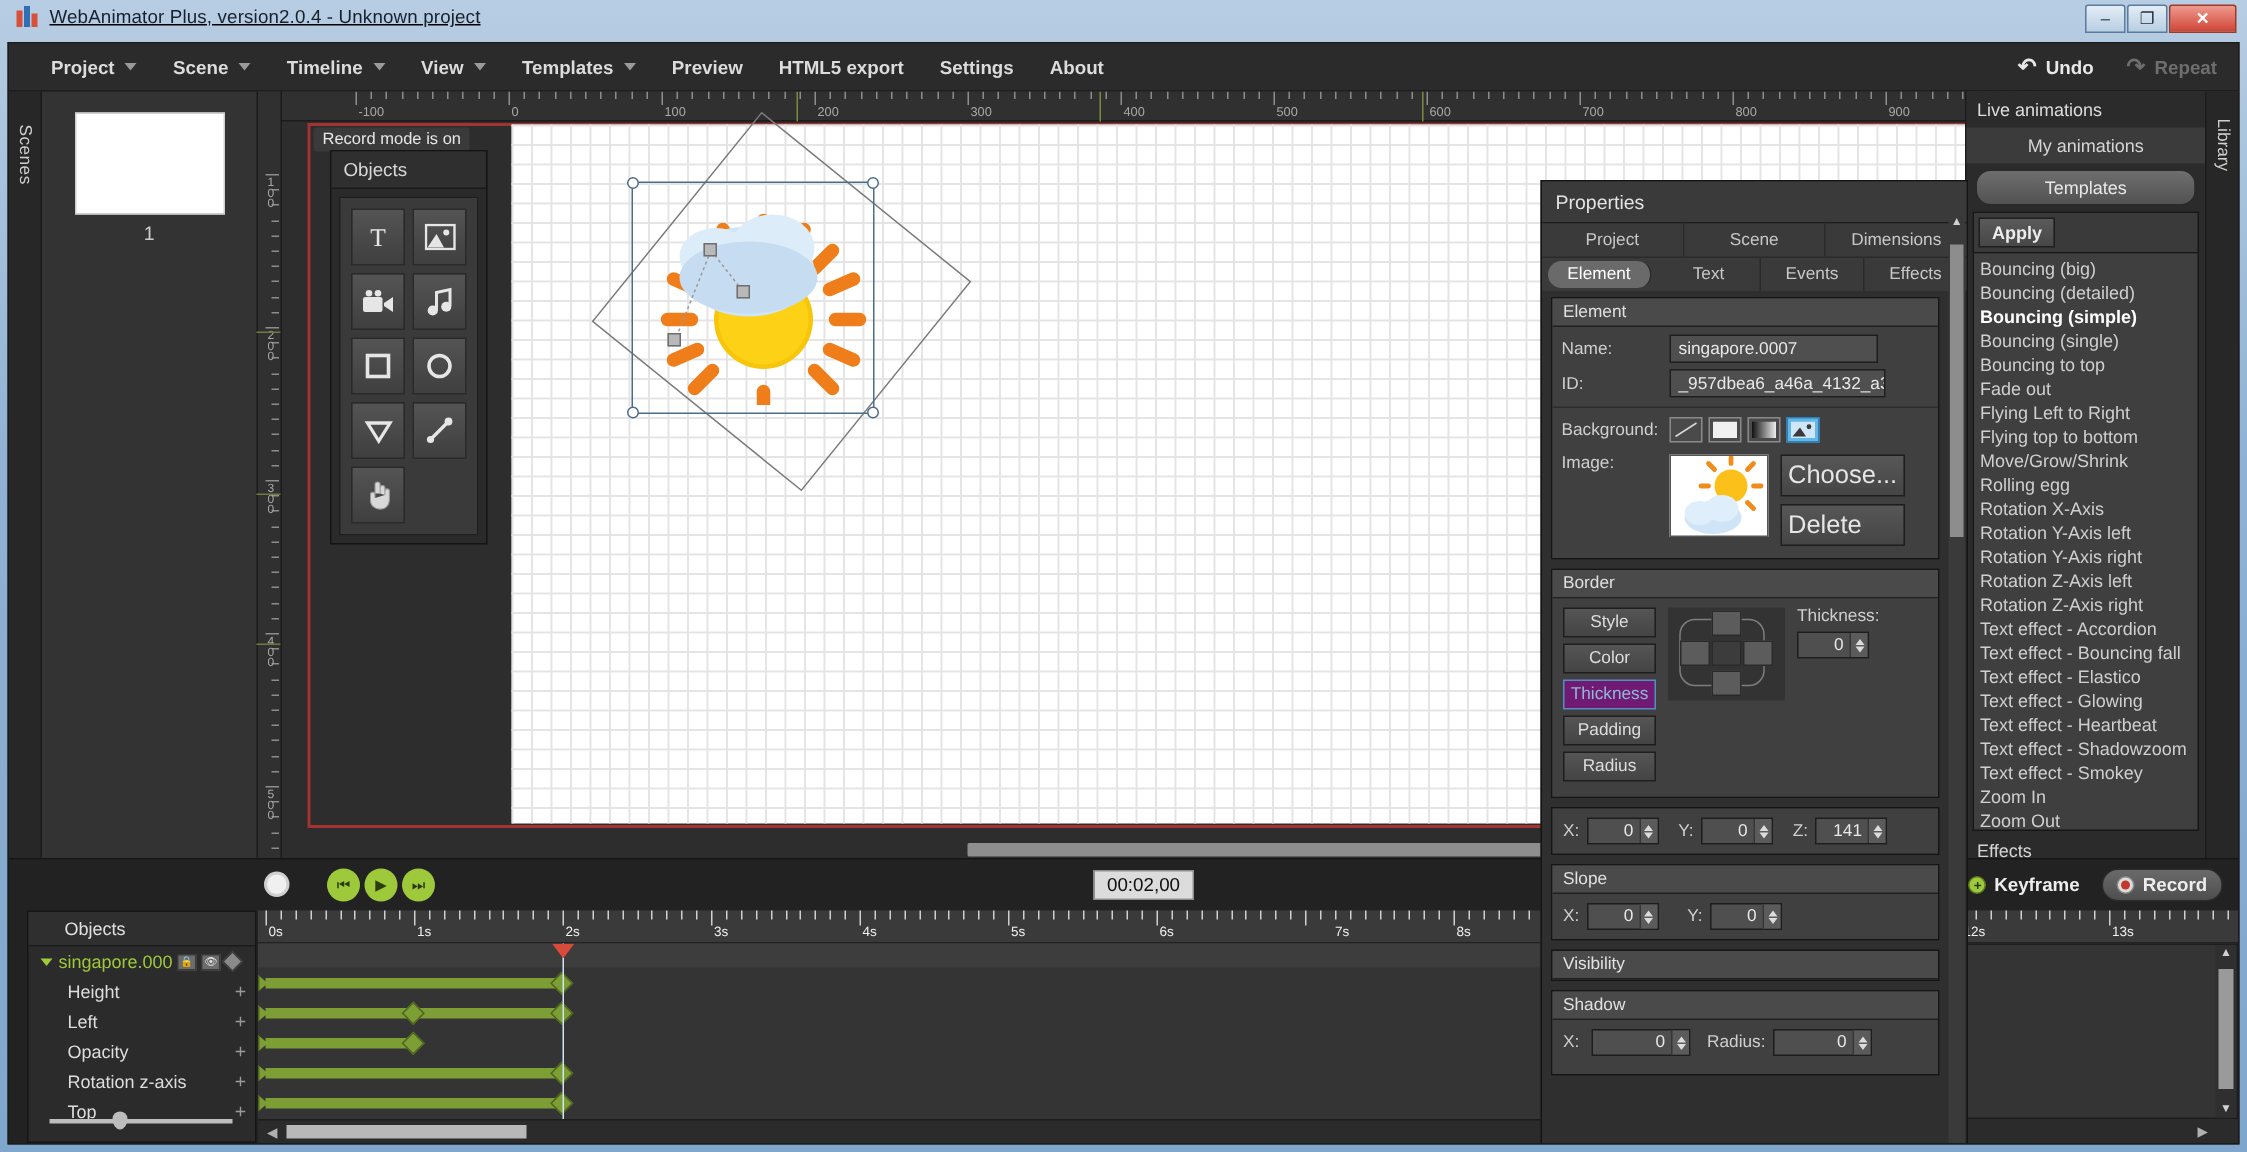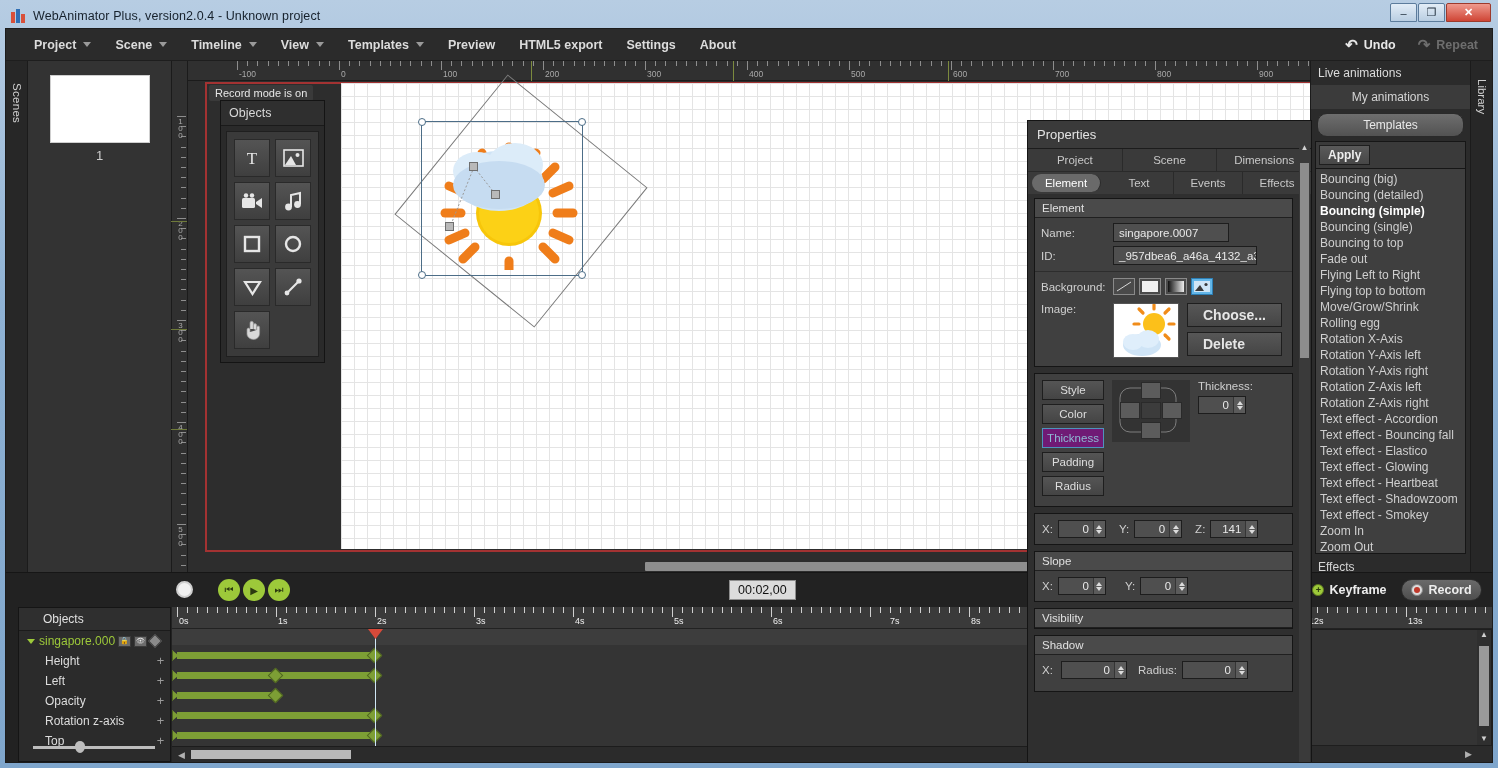--- a/index.html
+++ b/index.html
@@ -4,22 +4,22 @@
 <style>
   * { box-sizing: border-box; margin:0; padding:0; }
   html,body { width:1498px; height:768px; overflow:hidden;
     font-family:"Liberation Sans", sans-serif; font-size:12px; }
   body { background:#2b2b2b; position:relative; }
 
   
   #win-frame { position:absolute; inset:0;
     background:linear-gradient(180deg,#b7cde3 0%,#8fb2d4 40%,#7fa6cc 100%);
     padding:4px 5px 5px 5px; }
-  #titlebar { height:24px; display:flex; align-items:center;
-    padding-left:6px; position:relative; }
+  #titlebar { height:24px; display:flex; align-items:flex-start;
+    padding-left:6px; position:relative;text-decoration:underline; }
   #app-logo { width:15px; height:14px; margin-right:7px; position:relative; flex:0 0 auto;}
   #app-logo span { position:absolute; bottom:0; width:4px; }
   #title-text { color:#16212c; font-size:12.5px; letter-spacing:0.1px; }
   #win-buttons { position:absolute; right:2px; top:-1px; display:flex; gap:1px; }
   .wbtn { width:27px; height:19px; border:1px solid #5c7c9c;
     border-radius:2px 2px 0 0; display:flex; align-items:center; justify-content:center;
     background:linear-gradient(180deg,#e3edf7,#b9cee2); color:#1e2c3a; font-size:11px;}
   .wbtn.close { width:45px; background:linear-gradient(180deg,#ef9a8e,#cf4535);
     border-color:#9c3a2c; color:#fff; font-weight:bold;}
 
@@ -118,21 +118,21 @@
     border-bottom:1px solid #202020;}
   .sect-bd { padding:6px 7px; background:#404040;}
   .row { display:flex; align-items:center; margin-bottom:6px;}
   .lbl { color:#cfcfcf; font-size:11.5px; width:72px; flex:0 0 auto;}
   .inp { background:#4f4f4f; border:1px solid #1d1d1d; color:#e8e8e8; font-size:11.5px;
     padding:2px 5px; height:19px; line-height:15px; overflow:hidden; white-space:nowrap;}
   .bgbtn { width:22px; height:17px; border:1px solid #8a8a8a; background:#4a4a4a;
     margin-right:4px; display:inline-flex; align-items:center; justify-content:center;}
   .bgbtn.sel { background:#63b6e8; border-color:#2d7fb5;}
   .pbtn { background:linear-gradient(180deg,#575757,#454545); border:1px solid #1e1e1e;
-    color:#e6e6e6; font-size:14px; padding:3px 15px; font-weight:bold;}
+    color:#e6e6e6; font-size:17px; padding:3px 4px; font-weight:normal;}
   .sidebtn { display:block; width:62px; text-align:center; margin-bottom:4px;
     background:linear-gradient(180deg,#555,#444); border:1px solid #1e1e1e; color:#ddd;
     font-size:11.5px; padding:3px 0;}
   .sidebtn.hl { background:#701a75; border-color:#4f93bd; color:#8fbad4;}
   .spin { display:inline-flex; align-items:stretch; border:1px solid #1d1d1d; background:#4f4f4f;}
   .spin .val { width:34px; text-align:right; color:#e8e8e8; font-size:11.5px; padding:2px 4px;}
   .spin .arrows { width:12px; background:#5b5b5b; border-left:1px solid #353535;
     display:flex; flex-direction:column; justify-content:center; align-items:center; gap:1px;}
   .ar { width:0;height:0;border-left:3px solid transparent;border-right:3px solid transparent;}
   .ar.up{border-bottom:4px solid #dcdcdc;} .ar.dn{border-top:4px solid #dcdcdc;}
@@ -629,21 +629,21 @@
         <div class="ptab">Effects</div>
       </div>
 
       <div id="prop-body">
 
         <div class="sect">
           <div class="sect-hd">Element</div>
           <div class="sect-bd" style="padding:5px 6px 3px 6px;">
             <div class="row" style="margin-bottom:4px;">
               <span class="lbl">Name:</span>
-              <span class="inp" style="width:116px;">singapore.0007</span>
+              <span class="inp" style="width:139px;">singapore.0007</span>
             </div>
             <div class="row" style="margin-bottom:3px;">
               <span class="lbl">ID:</span>
               <span class="inp" style="width:144px;">_957dbea6_a46a_4132_a30</span>
             </div>
           </div>
           <div class="sect-bd" style="padding:6px 6px;border-top:1px solid #2d2d2d;">
             <div class="row" style="margin-bottom:8px;">
               <span class="lbl">Background:</span>
               <span class="bgbtn">
@@ -697,20 +697,21 @@
               </span>
               <span style="display:inline-flex;flex-direction:column;gap:5px;margin-left:8px;">
                 <span class="pbtn">Choose...</span>
                 <span class="pbtn">Delete</span>
               </span>
             </div>
           </div>
         </div>
 
         <div class="sect">
+          <div class="sect-hd">Border</div>
           <div class="sect-bd" style="display:flex;">
             <div>
               <span class="sidebtn">Style</span>
               <span class="sidebtn">Color</span>
               <span class="sidebtn hl">Thickness</span>
               <span class="sidebtn">Padding</span>
               <span class="sidebtn">Radius</span>
             </div>
             <div id="borderpad">
               <svg style="position:absolute;left:4px;top:4px;" width="70" height="54">

